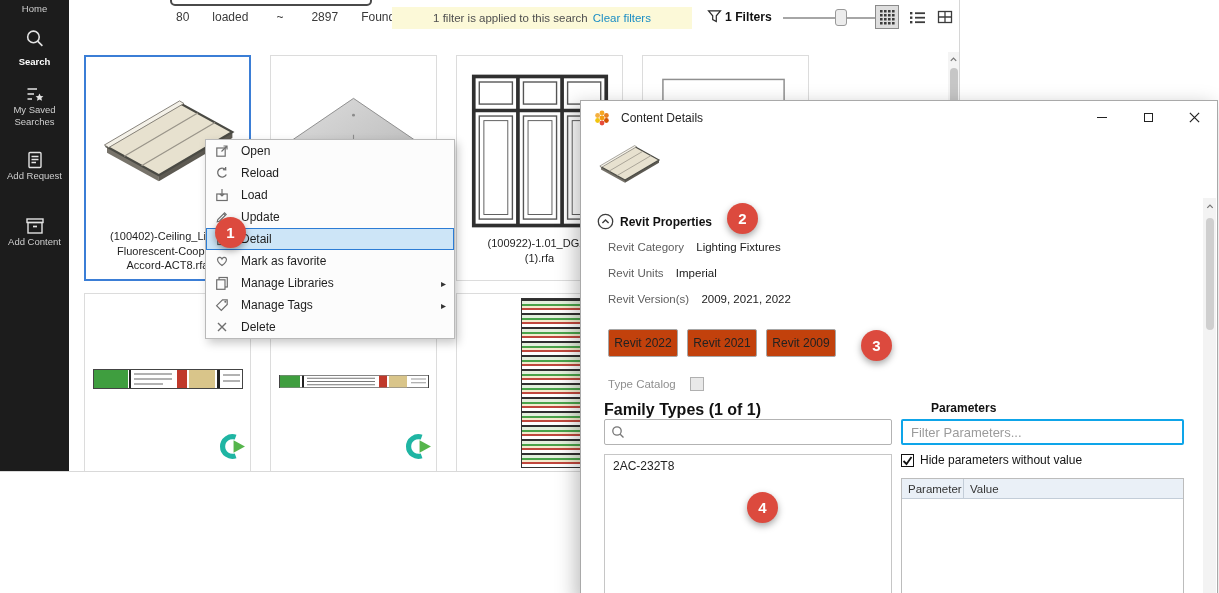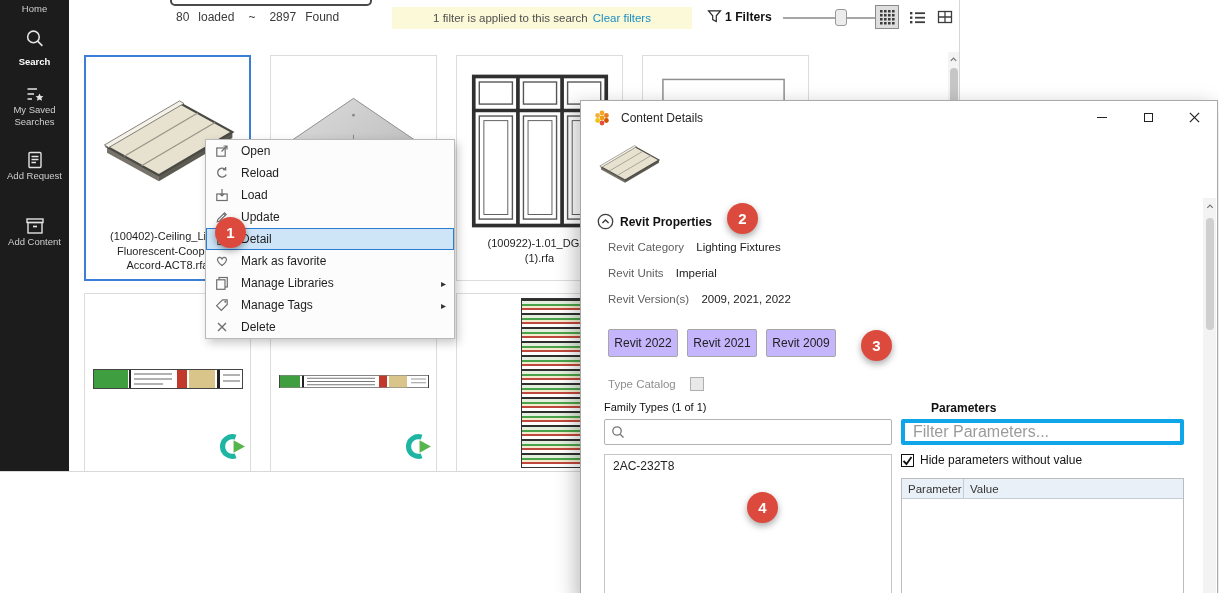--- a/index.html
+++ b/index.html
@@ -13,21 +13,21 @@
 
   
   .sidebar{position:absolute;left:0;top:0;width:69px;height:472px;background:#1c1c1c}
   .sb-label{position:absolute;left:0;width:69px;text-align:center;font-size:9.5px;color:#cfcfcf;line-height:12px;padding:0 4px}
   .sb-icon{position:absolute;left:0;width:69px;display:flex;justify-content:center}
   .sb-active{color:#fff;font-weight:bold}
 
   
   .top-search{position:absolute;left:170px;top:-22px;width:202px;height:28px;background:#fff;
               border:2px solid #4a4a4a;border-radius:5px}
-  .counts{position:absolute;left:176px;top:10px;display:flex;gap:9px;font-size:12px;color:#3a3a3a;align-items:center}
+  .counts{position:absolute;left:176px;top:10px;display:flex;gap:23px;font-size:12px;color:#3a3a3a;align-items:center}
   .counts .approx{margin:0 5px}
   .banner{position:absolute;left:392px;top:7px;width:300px;height:22px;background:#fcf9d8;
           display:flex;align-items:center;justify-content:center;font-size:11.5px;color:#4f4f4f;white-space:nowrap}
   .banner .link{color:#1a8dc4;margin-left:5px;cursor:pointer}
   .filters{position:absolute;left:707px;top:9px;display:flex;align-items:flex-end;font-size:12.2px;font-weight:600;color:#111}
   .filters svg{margin-right:3px}
   .slider{position:absolute;left:783px;top:8px;width:92px;height:20px}
   .slider .track{position:absolute;left:0;right:0;top:9px;height:2px;background:#a6a6a6}
   .slider .handle{position:absolute;left:52px;top:1px;width:12px;height:17px;background:#ececec;
                   border:1px solid #999;border-radius:3px}
@@ -76,31 +76,31 @@
   .glyph-max{width:9px;height:9px;border:1.1px solid #222}
 
   .thumb-sm{position:absolute;left:12px;top:40px;width:72px;height:50px;display:flex;align-items:center;justify-content:center}
   .fname{position:absolute;left:92px;top:53px;font-size:15px;font-weight:bold;color:#141414;white-space:nowrap}
   .section-hdr{position:absolute;left:16px;top:112px;display:flex;align-items:center}
   .section-hdr .stitle{margin-left:6px;font-size:12px;font-weight:bold;color:#111}
   .prop-row{position:absolute;left:27px;font-size:11.5px;white-space:nowrap}
   .plabel{color:#5f5f5f}
   .pval{color:#1b1b1b;margin-left:9px}
   .vbtns{position:absolute;left:27px;top:228px;display:flex;gap:9px}
-  .vbtn2{width:70px;height:28px;background:#c4b5fd;border:1px solid #a6a6a6;border-radius:2px;font-size:12px;color:#222;
+  .vbtn2{width:70px;height:28px;background:#c2410c;border:1px solid #a6a6a6;border-radius:2px;font-size:12px;color:#222;
          display:flex;align-items:center;justify-content:center;cursor:pointer}
   .tc-row{position:absolute;left:27px;top:276px;display:flex;align-items:center;font-size:11.5px;color:#8f8f8f}
   .tc-box{margin-left:14px;width:14px;height:14px;background:#e9e9e9;border:1px solid #b0b0b0}
-  .ft-label{position:absolute;left:23px;top:300px;font-size:11px;font-weight:normal;color:#111}
+  .ft-label{position:absolute;left:23px;top:300px;font-size:16px;font-weight:bold;color:#111}
   .param-label{position:absolute;left:350px;top:300px;font-size:12px;font-weight:bold;color:#111}
   .search-box{position:absolute;left:23px;top:318px;width:288px;height:26px;border:1px solid #b3b3b3;border-radius:2px;
               background:#fff;display:flex;align-items:center;padding:0 6px}
   .search-box input{border:none;outline:none;flex:1;font-size:12px;margin-left:6px;font-family:inherit}
-  .filter-input{position:absolute;left:320px;top:318px;width:283px;height:26px;border:4px solid #0ea5e9;border-radius:2px;
-                padding:0 8px;font-size:16px;color:#333;font-family:inherit;outline:none}
+  .filter-input{position:absolute;left:320px;top:318px;width:283px;height:26px;border:2px solid #0ea5e9;border-radius:2px;
+                padding:0 8px;font-size:13px;color:#333;font-family:inherit;outline:none}
   .filter-input::placeholder{color:#9b9b9b}
   .hide-row{position:absolute;left:320px;top:352px;display:flex;align-items:center}
   .chk{width:13px;height:13px;border:1.6px solid #111;background:#fff;display:flex;align-items:center;justify-content:center}
   .hide-row .hlabel{margin-left:6px;font-size:12px;color:#141414}
   .ft-list{position:absolute;left:23px;top:353px;width:288px;height:150px;border:1px solid #c6c6c6;background:#fff}
   .ft-item{height:22px;display:flex;align-items:center;padding:0 8px;font-size:12px;color:#222}
   .params-table{position:absolute;left:320px;top:377px;width:283px;height:130px;border:1px solid #bcbcbc;background:#fff}
   .pt-header{height:20px;background:#eaf0f7;border-bottom:1px solid #c3cdd8;display:flex;font-size:11.5px;color:#333}
   .pt-c1{width:62px;padding-left:6px;border-right:1px solid #c3cdd8;display:flex;align-items:center}
   .pt-c2{padding-left:6px;display:flex;align-items:center}

